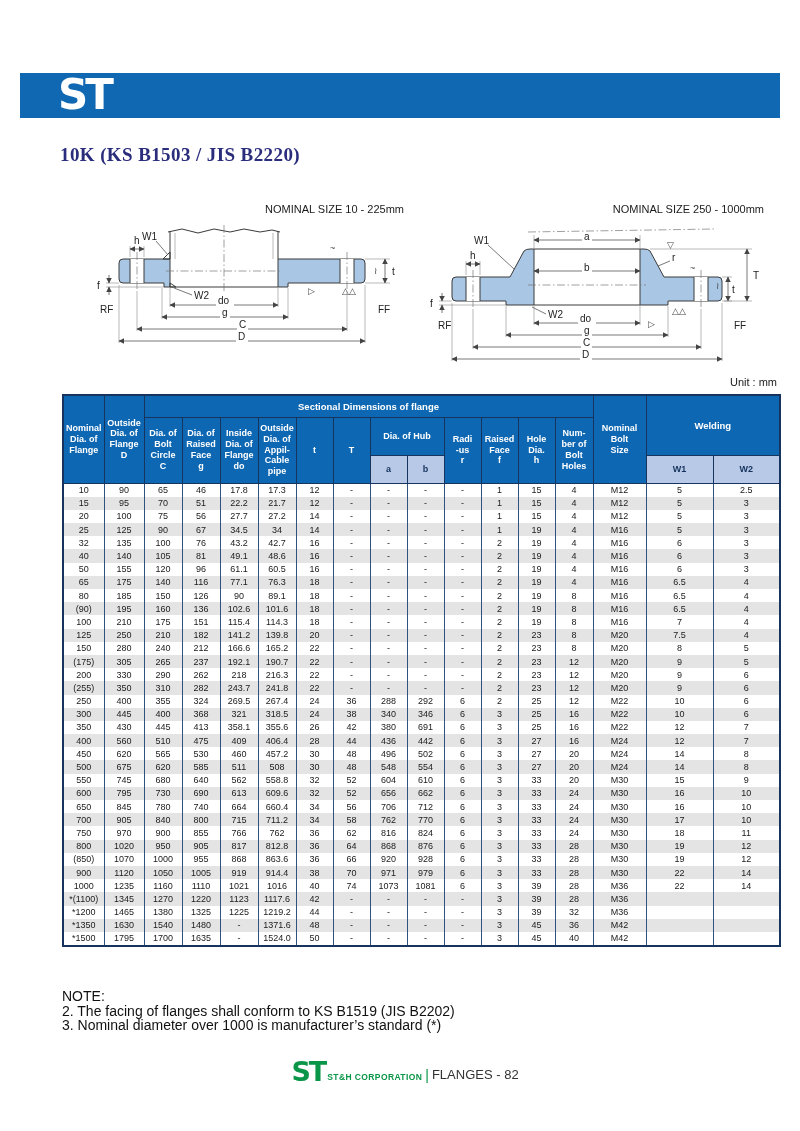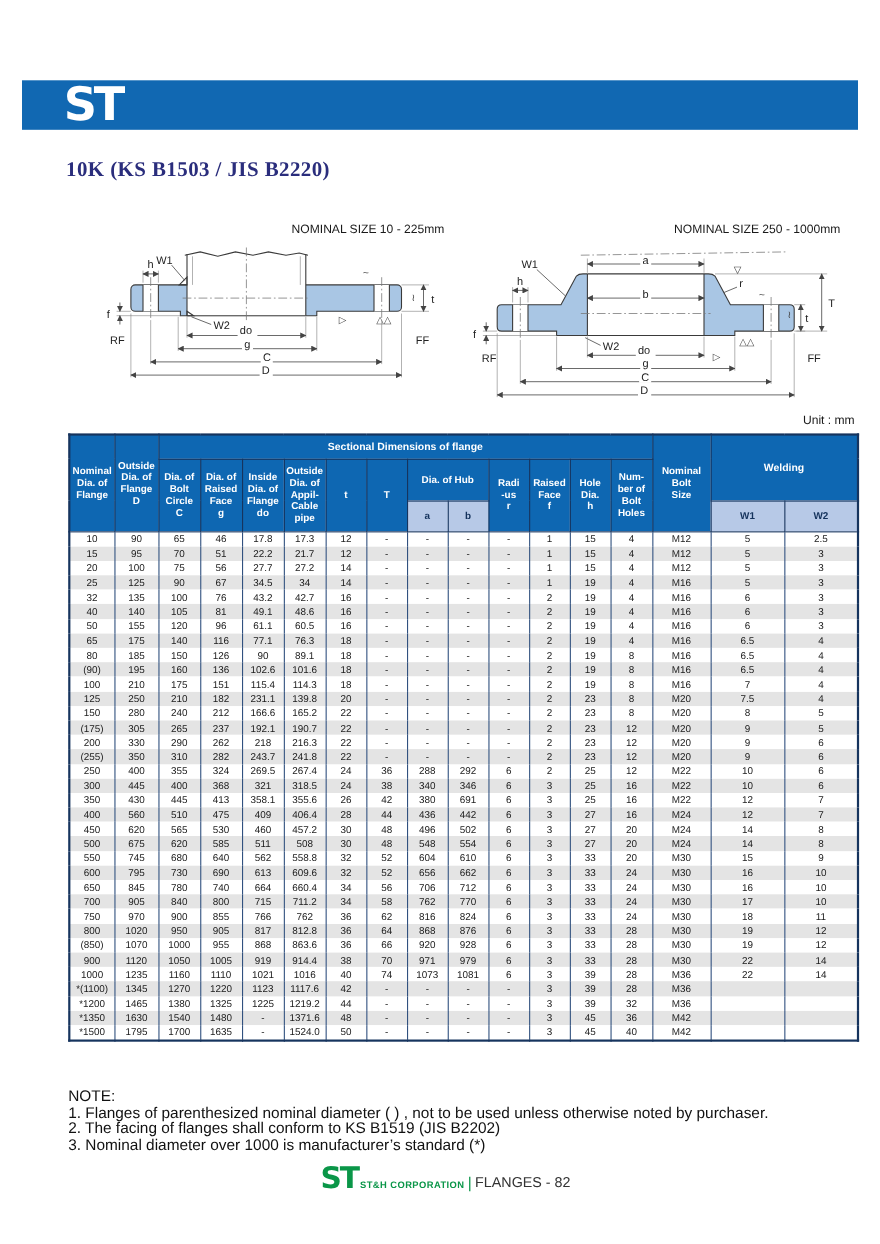--- a/index.html
+++ b/index.html
@@ -541,21 +541,21 @@
           <td>8</td>
           <td>M16</td>
           <td>7</td>
           <td>4</td>
         </tr>
         <tr class="stripe">
           <td>125</td>
           <td>250</td>
           <td>210</td>
           <td>182</td>
-          <td>231.1</td>
+          <td>141.2</td>
           <td>139.8</td>
           <td>20</td>
           <td>-</td>
           <td>-</td>
           <td>-</td>
           <td>-</td>
           <td>2</td>
           <td>23</td>
           <td>8</td>
           <td>M20</td>
@@ -997,21 +997,20 @@
           <td>40</td>
           <td>M42</td>
           <td></td>
           <td></td>
         </tr>
       </tbody>
   </table>
 
   <div class="notes">
     <div>NOTE:</div>
-    <div>1. Flanges of parenthesized nominal diameter (   ) , not to be used unless otherwise noted by purchaser.</div>
     <div>2. The facing of flanges shall conform to KS B1519 (JIS B2202)</div>
     <div>3. Nominal diameter over 1000 is manufacturer’s standard (*)</div>
   </div>
 
   <div class="footer">
     <span class="logo-green">ST</span><span class="corp">ST&amp;H CORPORATION</span><span class="fsep">|</span><span class="pageref">FLANGES - 82</span>
   </div>
 
 </div>
 

